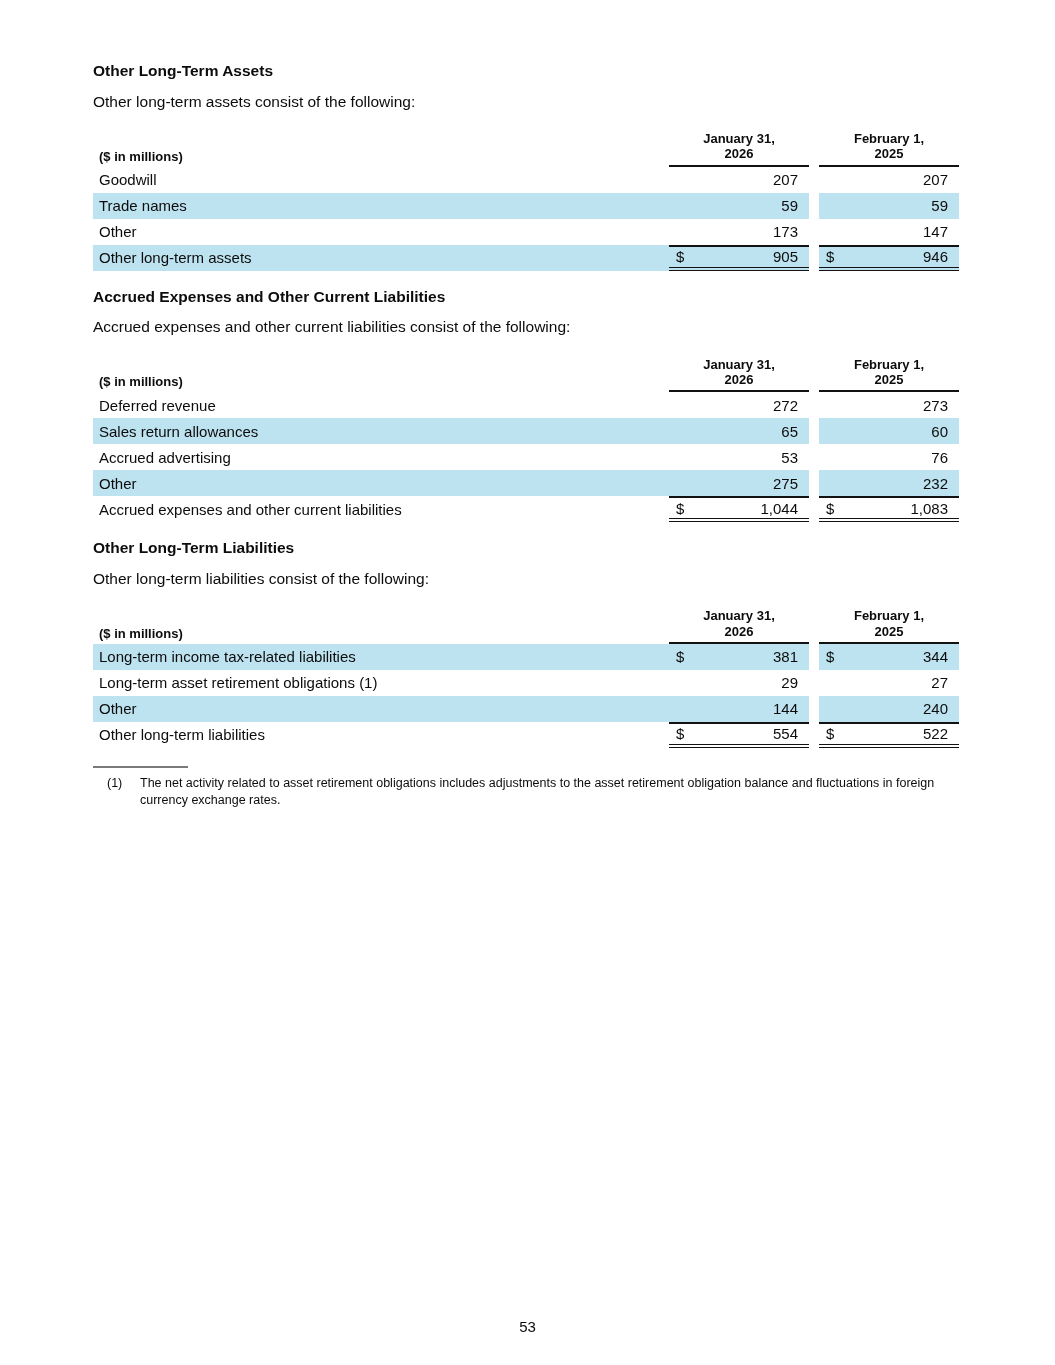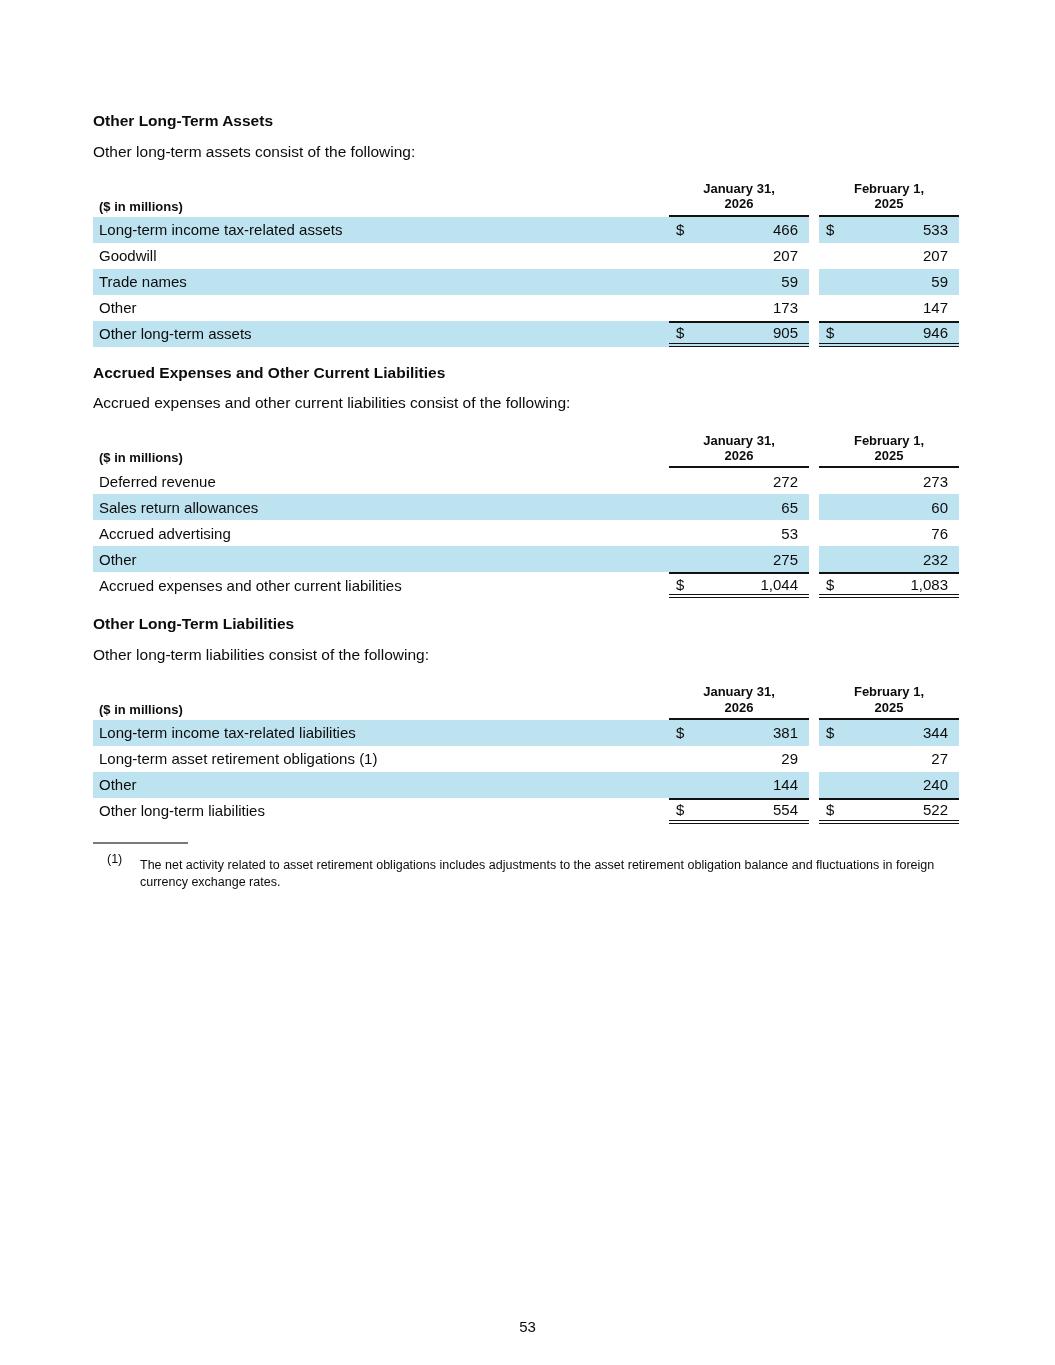--- a/index.html
+++ b/index.html
@@ -3,21 +3,21 @@
 <meta charset="utf-8">
 <style>
   * { margin: 0; padding: 0; box-sizing: border-box; }
   html, body { background: #ffffff; }
   body {
     width: 1055px; height: 1365px; position: relative;
     font-family: "Liberation Sans", "DejaVu Sans", sans-serif;
     color: #0c0c0c;
     -webkit-font-smoothing: antialiased;
   }
-  .page { width: 866px; margin-left: 93px; padding-top: 112px; }
+  .page { width: 866px; margin-left: 93px; padding-top: 62px; }
 
   .section-heading {
     font-size: 15.5px; font-weight: bold; line-height: 1.2;
     margin-bottom: 11px;
   }
   .intro {
     font-size: 15.5px; line-height: 1.25; margin-bottom: 20px;
   }
   .note {
     font-size: 15.5px; line-height: 1.42; margin-bottom: 6px;
@@ -48,21 +48,21 @@
   }
 
   .footnote-divider {
     width: 95px; height: 2px; background: #7a7a7a; margin-top: 18px; margin-bottom: 7px;
   }
   .footnote { display: flex; align-items: flex-start; }
   .footnote-marker {
     font-size: 12.5px; line-height: 1.4; padding-left: 14px; width: 47px; flex: 0 0 47px;
   }
   .footnote-text {
-    font-size: 12.5px; line-height: 1.4; max-width: 820px; flex: 1; margin-top: 6px;
+    font-size: 12.5px; line-height: 1.4; max-width: 820px; flex: 1;
   }
 
   .page-number {
     position: absolute; left: 0; right: 0; top: 1318px;
     text-align: center; font-size: 15px;
   }
 </style>
 </head>
 <body>
 
@@ -87,28 +87,20 @@
         <td class="datehead" colspan="2">
           <div>January 31,</div>
           <div>2026</div>
         </td>
         <td class="gap"></td>
         <td class="datehead" colspan="2">
           <div>February 1,</div>
           <div>2025</div>
         </td>
       </tr>
-      <tr class="shaded">
-        <td class="label" style="background: rgb(190, 227, 240);">Long-term income tax-related assets</td>
-        <td class="cur" style="background: rgb(190, 227, 240);">$</td>
-        <td class="val" style="background: rgb(190, 227, 240);">466</td>
-        <td class="gap"></td>
-        <td class="cur" style="background: rgb(190, 227, 240);">$</td>
-        <td class="val" style="background: rgb(190, 227, 240);">533</td>
-      </tr>
       <tr>
         <td class="label">Goodwill</td>
         <td class="cur"></td>
         <td class="val">207</td>
         <td class="gap"></td>
         <td class="cur"></td>
         <td class="val">207</td>
       </tr>
       <tr class="shaded">
         <td class="label" style="background: rgb(190, 227, 240);">Trade names</td>

